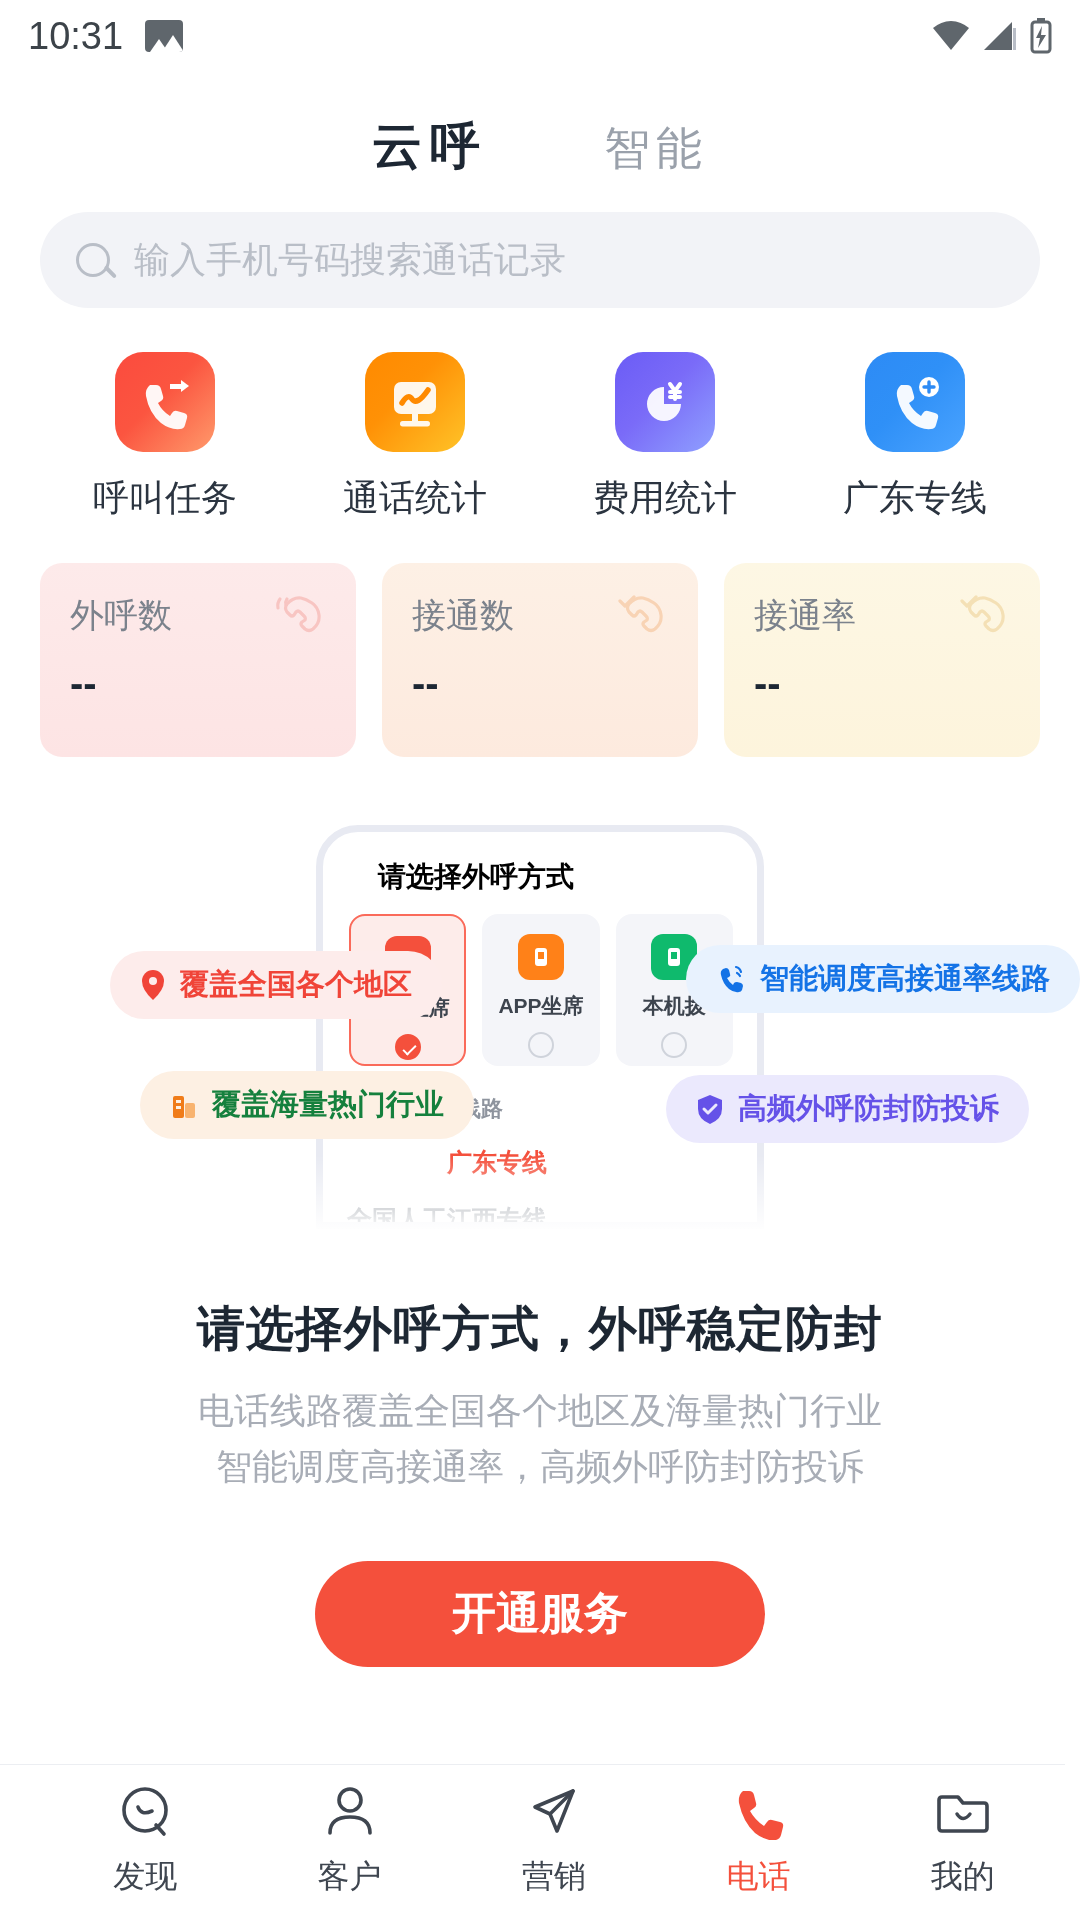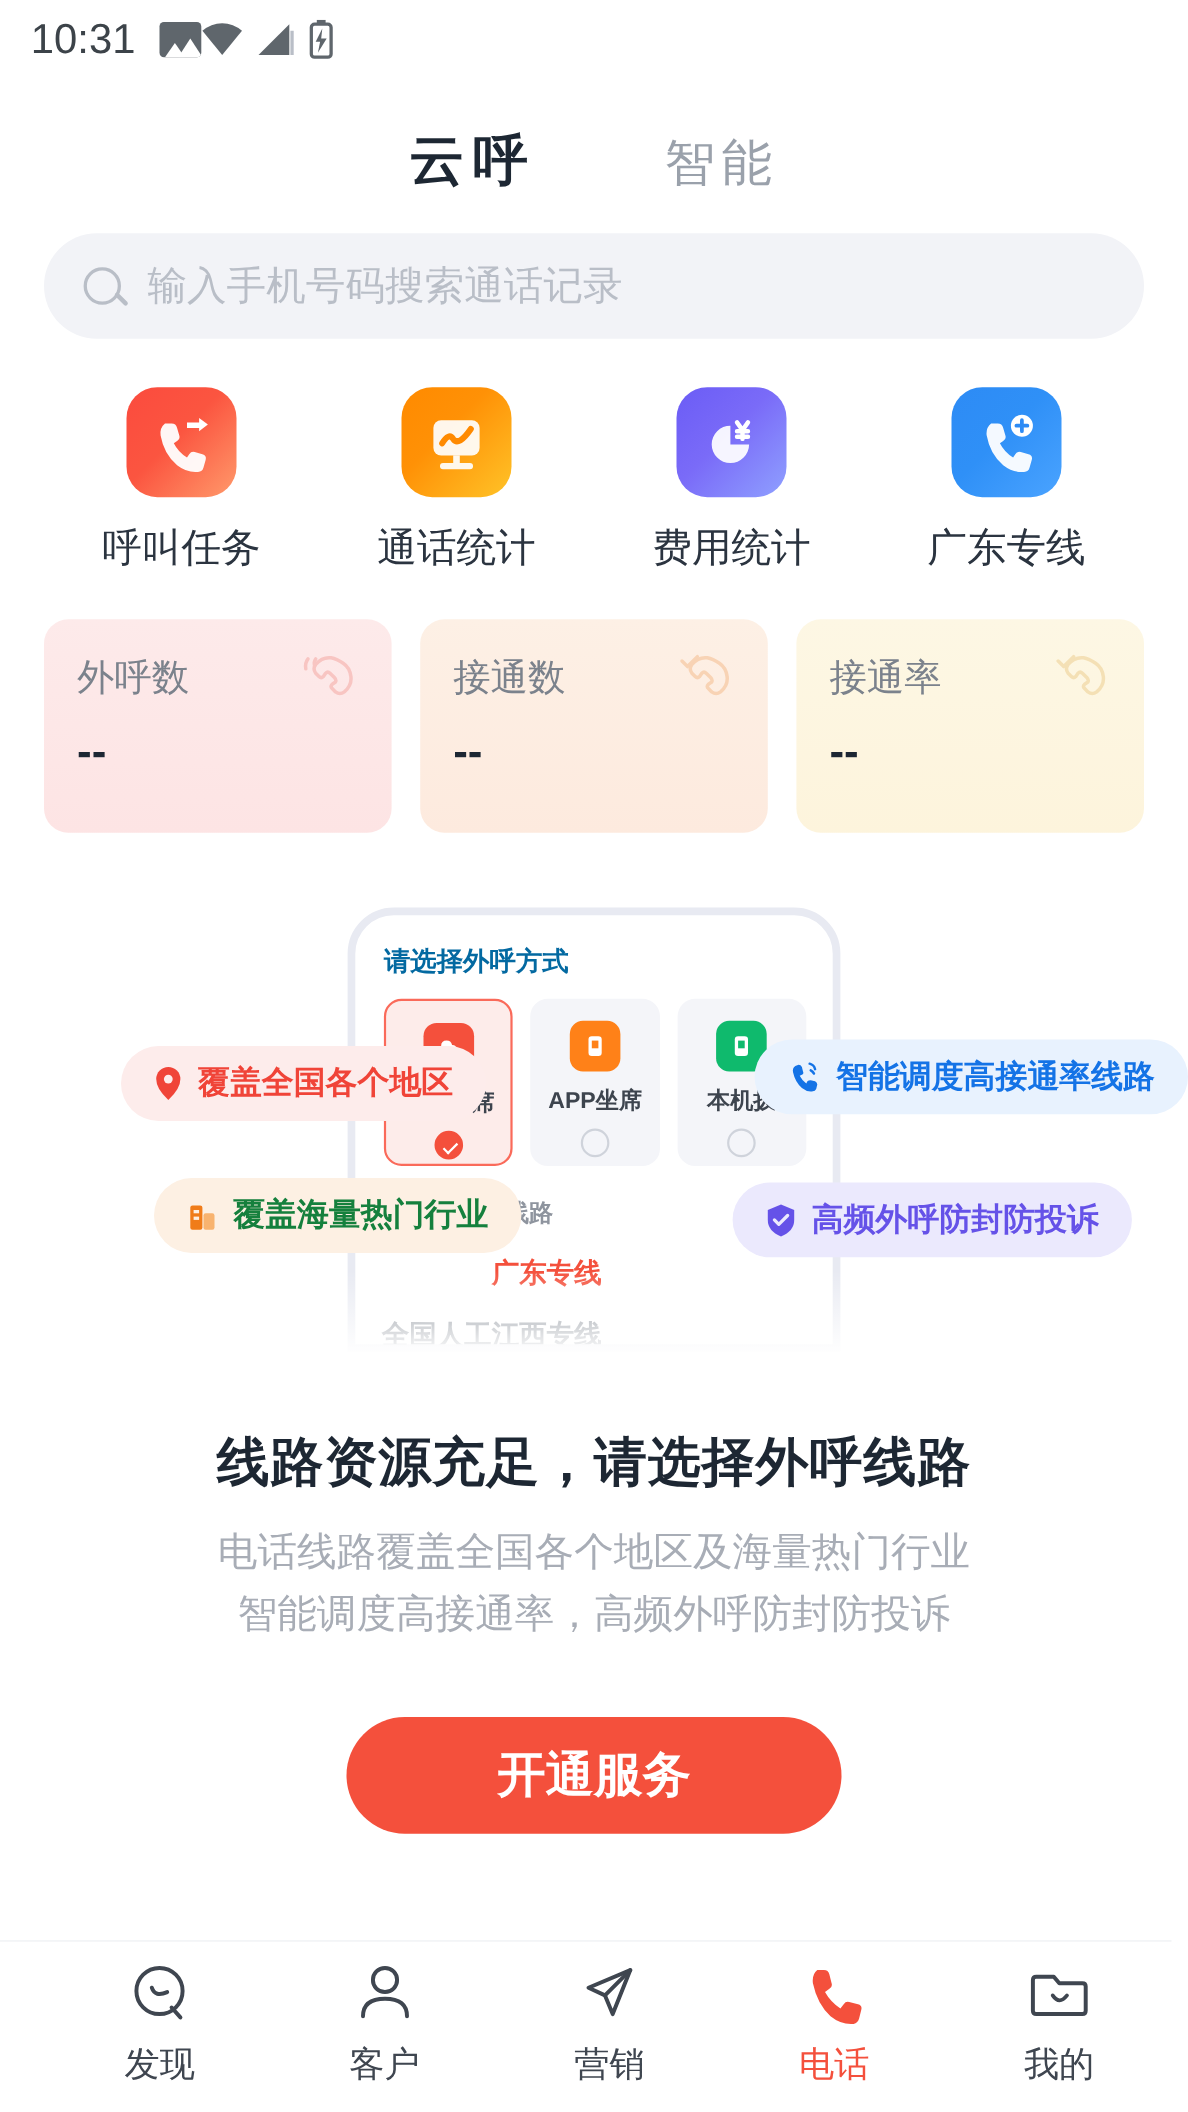--- a/index.html
+++ b/index.html
@@ -8,21 +8,21 @@
     font-family:"Liberation Sans","DejaVu Sans",sans-serif;
     background:#ffffff;
     color:#2b3440;
     overflow:hidden;
     position:relative;
   }
 
   
   .statusbar{
     height:72px; display:flex; align-items:center;
-    justify-content:flex-start; padding:0 28px;
+    justify-content:space-between; padding:0 28px;
   }
   .sb-left{ display:flex; align-items:center; gap:22px; }
   .sb-time{ font-size:38px; font-weight:400; color:#3c4349; letter-spacing:0px;}
   .sb-photo{ width:38px; height:32px; background:#5f666c; border-radius:4px;
              position:relative; overflow:hidden; }
   .sb-photo:after{ content:""; position:absolute; bottom:0; left:5px;
      border-left:9px solid transparent; border-right:9px solid transparent;
      border-bottom:13px solid #ffffff; }
   .sb-photo:before{ content:""; position:absolute; bottom:0; left:17px;
      border-left:11px solid transparent; border-right:11px solid transparent;
@@ -71,21 +71,21 @@
   .s3{ background:linear-gradient(180deg,#fdf7e4 0%,#fdf4dc 100%); }
 
   
   .promo{ position:relative; height:420px; margin-top:68px; }
   .phone{
     position:absolute; left:316px; top:0; width:448px; height:404px;
     border:7px solid #e8eaf2; border-radius:42px 42px 0 0;
     background:#ffffff; overflow:hidden;
   }
   .phone-inner{ padding:26px 24px 0 26px; }
-  .p-label{ font-size:24px; color:#0369a1; font-weight:bold; }
+  .p-label{ font-size:28px; color:#000000; font-weight:bold;margin-left:29px; }
   .p-opts{ display:flex; gap:16px; margin-top:18px; }
   .p-opt{ width:120px; height:152px; border-radius:16px; background:#f4f5f9;
           display:flex; flex-direction:column; align-items:center;
           padding-top:20px; gap:12px; }
   .p-opt.sel{ background:#fdecea; border:2.5px solid #fa6a5a; }
   .p-oi{ width:46px; height:46px; border-radius:12px;
          display:flex; align-items:center; justify-content:center; }
   .p-oi.r{ background:#f4503c; }
   .p-oi.o{ background:#ff8118; }
   .p-oi.g{ background:#0fba6d; }
@@ -325,21 +325,21 @@
     <svg width="28" height="31" viewBox="0 0 28 31">
       <path d="M14 1 l12 5 v9 q0 10 -12 15 q-12 -5 -12 -15 v-9 z" fill="#6552e8"></path>
       <path d="M8 15 l4 4 l8 -8" stroke="#ebe9fd" stroke-width="3" fill="none" stroke-linecap="round" stroke-linejoin="round"></path>
     </svg>
     <span>高频外呼防封防投诉</span>
   </div>
 
   <div class="promo-fade"></div>
 </div>
 
-<div class="headline">线路资源充足，请选择外呼线路</div>
+<div class="headline">请选择外呼方式，外呼稳定防封</div>
 <div class="sub">
   <div>电话线路覆盖全国各个地区及海量热门行业</div>
   <div>智能调度高接通率，高频外呼防封防投诉</div>
 </div>
 
 <div class="cta-wrap">
   <button class="cta">开通服务</button>
 </div>
 
 <div class="nav">

